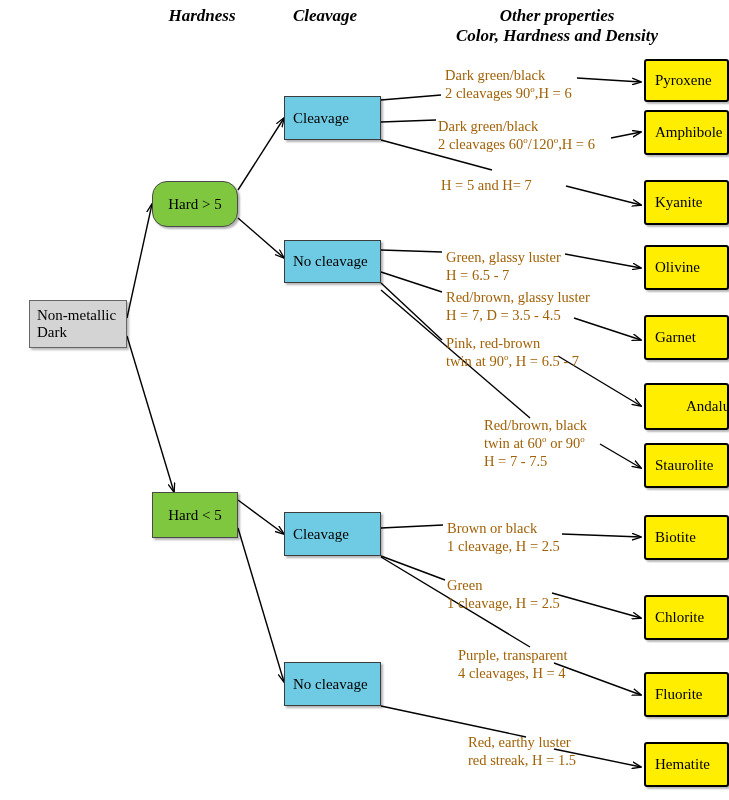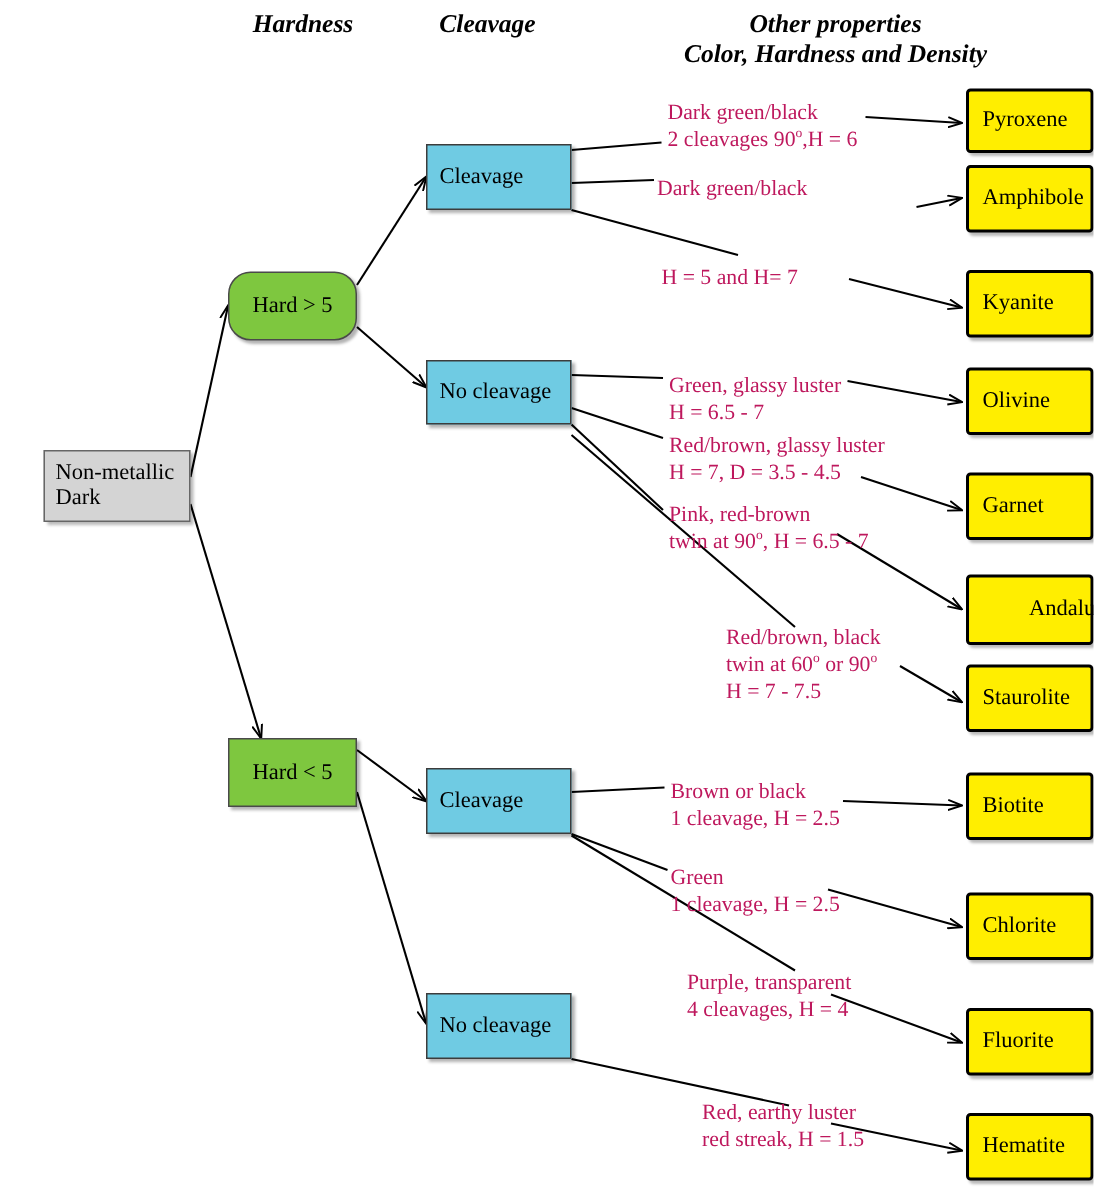--- a/index.html
+++ b/index.html
@@ -67,21 +67,21 @@
     background: #ffee00;
     border-radius: 3px;
     padding-left: 9px;
     font-size: 15px;
     box-shadow: 2px 2px 2px rgba(0,0,0,0.28);
   }
   .desc {
     position: absolute;
     font-size: 14.5px;
     line-height: 18px;
-    color: #be185d;
+    color: #a16207;
     white-space: pre;
   }
   .desc sup {
     font-size: 9px;
     vertical-align: super;
     line-height: 0;
   }
 </style>
 </head>
 <body>
@@ -137,21 +137,21 @@
 Dark</div>
       <div class="node node-hard" style="left: 135px; top: 181px; width: 86px; height: 46px; border-radius: 15px;">Hard &gt; 5</div>
       <div class="node node-hard" style="left: 135px; top: 492px; width: 86px; height: 46px;">Hard &lt; 5</div>
       <div class="node node-cleave" style="left: 267px; top: 96px; width: 97px; height: 44px;">Cleavage</div>
       <div class="node node-cleave" style="left: 267px; top: 240px; width: 97px; height: 43px;">No cleavage</div>
       <div class="node node-cleave" style="left: 267px; top: 512px; width: 97px; height: 44px;">Cleavage</div>
       <div class="node node-cleave" style="left: 267px; top: 662px; width: 97px; height: 44px;">No cleavage</div>
     </div>
   <div id="desc-layer">
       <div class="desc" style="left: 428px; top: 66px;"><div>Dark green/black</div><div>2 cleavages 90<sup>o</sup>,H = 6</div></div>
-      <div class="desc" style="left: 421px; top: 117px;"><div>Dark green/black</div></div>
+      <div class="desc" style="left: 421px; top: 117px;"><div>Dark green/black</div><div>2 cleavages 60<sup>o</sup>/120<sup>o</sup>,H = 6</div></div>
       <div class="desc" style="left: 424px; top: 176px;"><div>H = 5 and H= 7</div></div>
       <div class="desc" style="left: 429px; top: 248px;"><div>Green, glassy luster</div><div>H = 6.5 - 7</div></div>
       <div class="desc" style="left: 429px; top: 288px;"><div>Red/brown, glassy luster</div><div>H = 7, D = 3.5 - 4.5</div></div>
       <div class="desc" style="left: 429px; top: 334px;"><div>Pink, red-brown</div><div>twin at 90<sup>o</sup>, H = 6.5 - 7</div></div>
       <div class="desc" style="left: 467px; top: 416px;"><div>Red/brown, black</div><div>twin at 60<sup>o</sup> or 90<sup>o</sup></div><div>H = 7 - 7.5</div></div>
       <div class="desc" style="left: 430px; top: 519px;"><div>Brown or black</div><div>1 cleavage, H = 2.5</div></div>
       <div class="desc" style="left: 430px; top: 576px;"><div>Green</div><div>1 cleavage, H = 2.5</div></div>
       <div class="desc" style="left: 441px; top: 646px;"><div>Purple, transparent</div><div>4 cleavages, H = 4</div></div>
       <div class="desc" style="left: 451px; top: 733px;"><div>Red, earthy luster</div><div>red streak, H = 1.5</div></div>
     </div>

